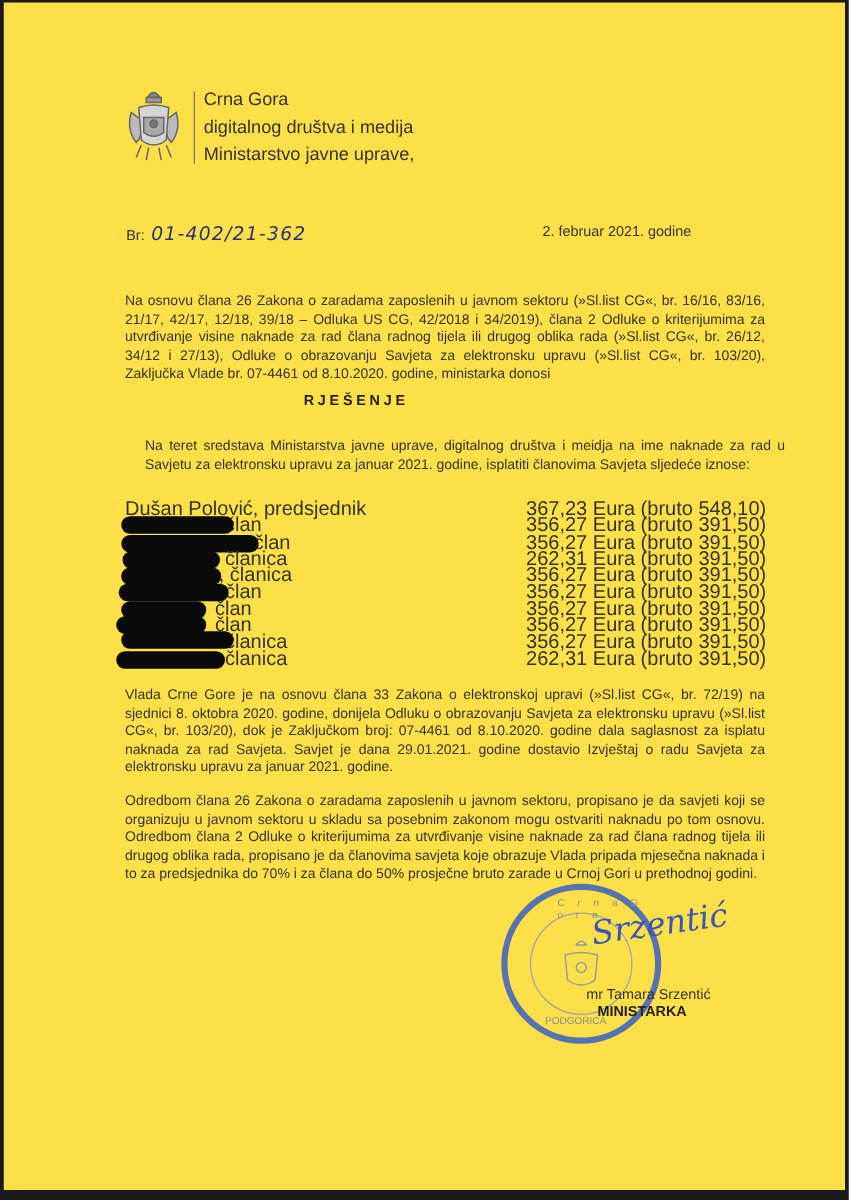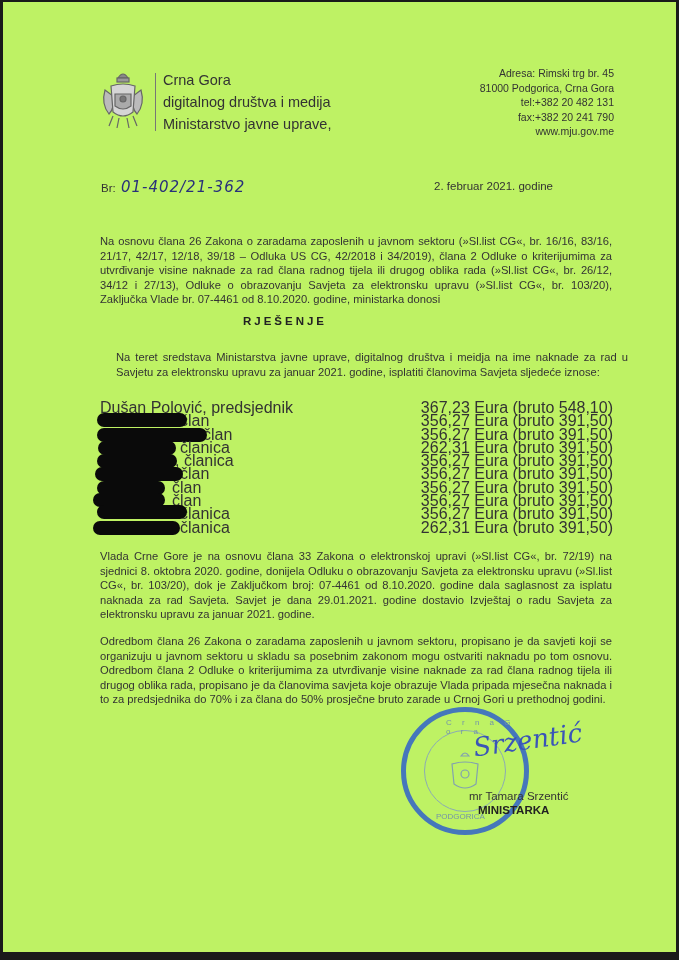--- a/index.html
+++ b/index.html
@@ -4,21 +4,21 @@
 <style>
   html, body { margin:0; padding:0; }
   body {
     width:679px; height:960px; position:relative; overflow:hidden;
     background:#1a1a1a;
     font-family:"Liberation Sans", sans-serif;
     color:#2b2b2b;
   }
   .page {
     position:absolute; left:3px; top:2px; width:673px; height:950px;
-    background:#bef264;
+    background:#fde047;
   }
   .abs { position:absolute; }
   .crest {
     position:absolute; left:96px; top:66px; width:48px; height:64px;
   }
   .vline { position:absolute; left:152px; top:71px; width:1px; height:58px; background:#777; }
   .hdr-left { position:absolute; left:160px; top:67px; font-size:14.5px; line-height:22px; color:#333; }
   .hdr-right { position:absolute; right:62px; top:64px; text-align:right; font-size:10.5px; line-height:14.5px; color:#333; }
   .br-line { position:absolute; left:98px; top:176px; font-size:11.5px; color:#333; }
   .br-hand { font-family:"DejaVu Sans", sans-serif; color:#28307a; font-size:15px; letter-spacing:1px; margin-left:2px; font-style:italic;margin-top:24px; }
@@ -68,27 +68,20 @@
     </g>
   </svg>
   <div class="vline"></div>
 
   <div class="hdr-left">
     <div>Crna Gora</div>
     <div>digitalnog društva i medija</div>
     <div>Ministarstvo javne uprave,</div>
   </div>
 
-  <div class="hdr-right">
-    <div>Adresa: Rimski trg br. 45</div>
-    <div>81000 Podgorica, Crna Gora</div>
-    <div>tel:+382 20 482 131</div>
-    <div>fax:+382 20 241 790</div>
-    <div>www.mju.gov.me</div>
-  </div>
 
   <div class="br-line">
     <span>Br:</span>
     <span class="br-hand">01-402/21-362</span>
   </div>
   <div class="date">2. februar 2021. godine</div>
 
   <div class="para" style="top:232px;">Na osnovu člana 26 Zakona o zaradama zaposlenih u javnom sektoru (»Sl.list CG«, br. 16/16, 83/16, 21/17, 42/17, 12/18, 39/18 – Odluka US CG, 42/2018 i 34/2019), člana 2 Odluke o kriterijumima za utvrđivanje visine naknade za rad člana radnog tijela ili drugog oblika rada (»Sl.list CG«, br. 26/12, 34/12 i 27/13), Odluke o obrazovanju Savjeta za elektronsku upravu (»Sl.list CG«, br. 103/20), Zaključka Vlade br. 07-4461 od 8.10.2020. godine, ministarka donosi</div>
 
   <div class="title">RJEŠENJE</div>

